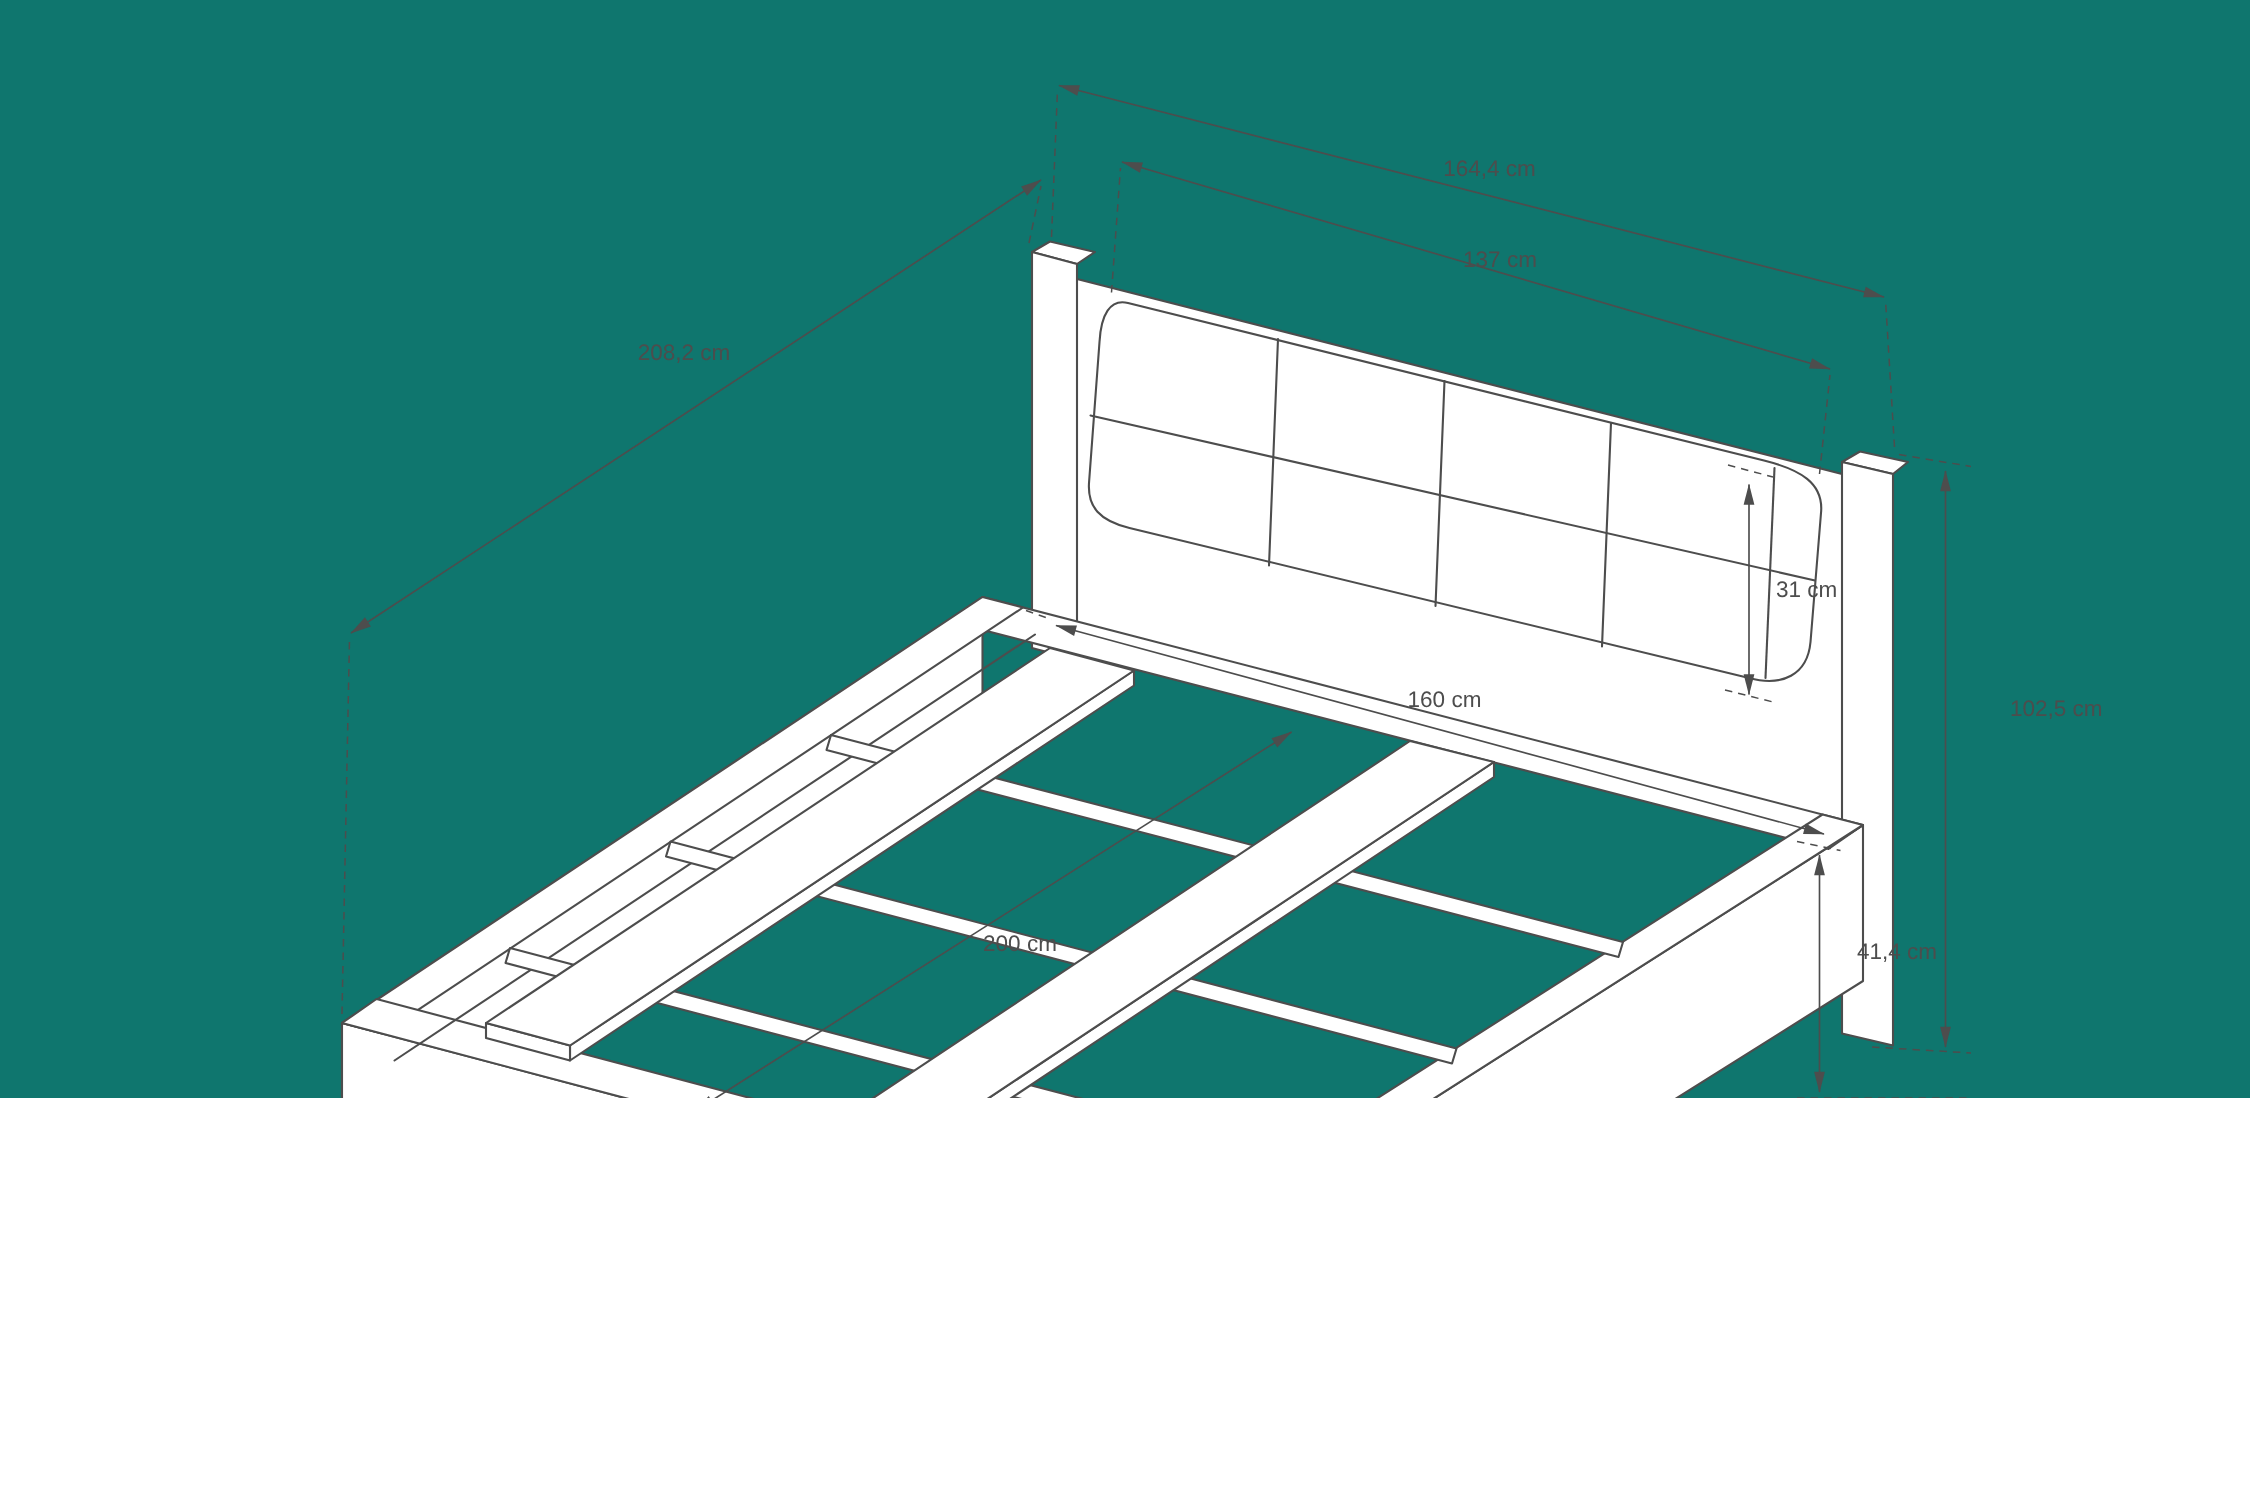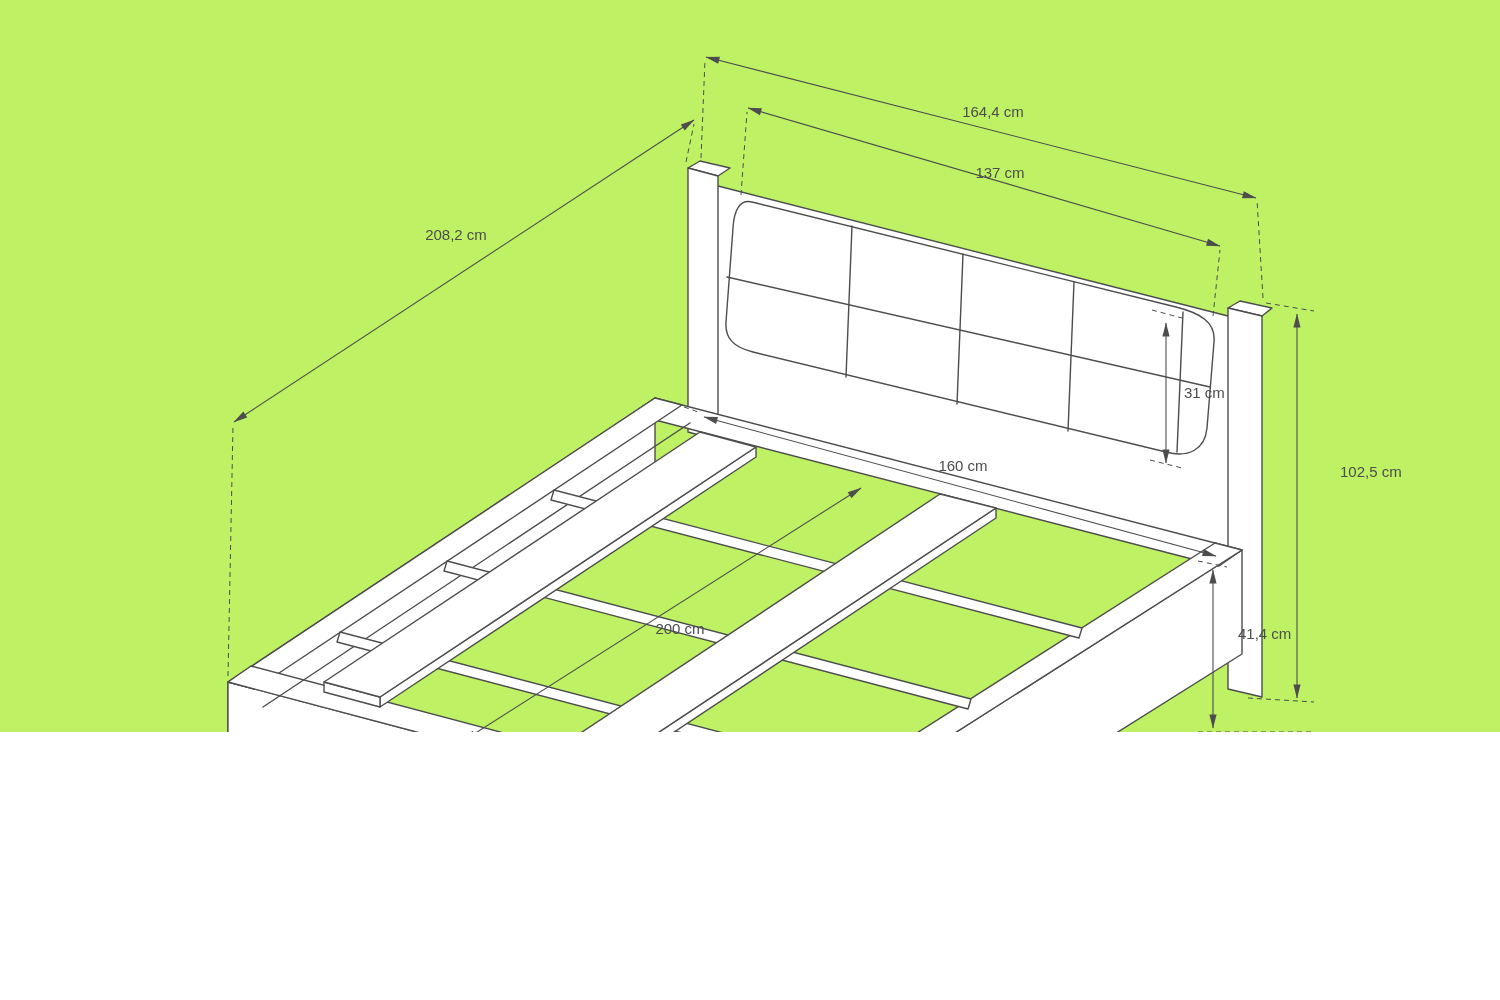--- a/index.html
+++ b/index.html
@@ -1,16 +1,16 @@
 <!DOCTYPE html>
 <html><head>
 <meta charset="utf-8">
 <style>
   html,body{margin:0;padding:0;background:#ffffff;}
-  .stage{width:1500px;height:732px;position:relative;background:#bef264;overflow:hidden;}
+  .stage{width:1500px;height:732px;position:relative;background:#0f766e;overflow:hidden;}
   svg{display:block;}
   
   .obj path,.obj line{stroke:#4d4d4d;stroke-width:1.4;fill:none;stroke-linejoin:round;stroke-linecap:round;}
   .obj .face{fill:#ffffff;}
   .obj .fill-only{fill:#ffffff;stroke:none;}
   
   .dim line{stroke:#4d4d4d;stroke-width:1.1;fill:none;}
   .dim .dash{stroke-dasharray:5 4;stroke-width:1;}
   .dim text{font-family:"Liberation Sans",sans-serif;font-size:15px;fill:#4d4d4d;}
   .mid{text-anchor:middle;}

